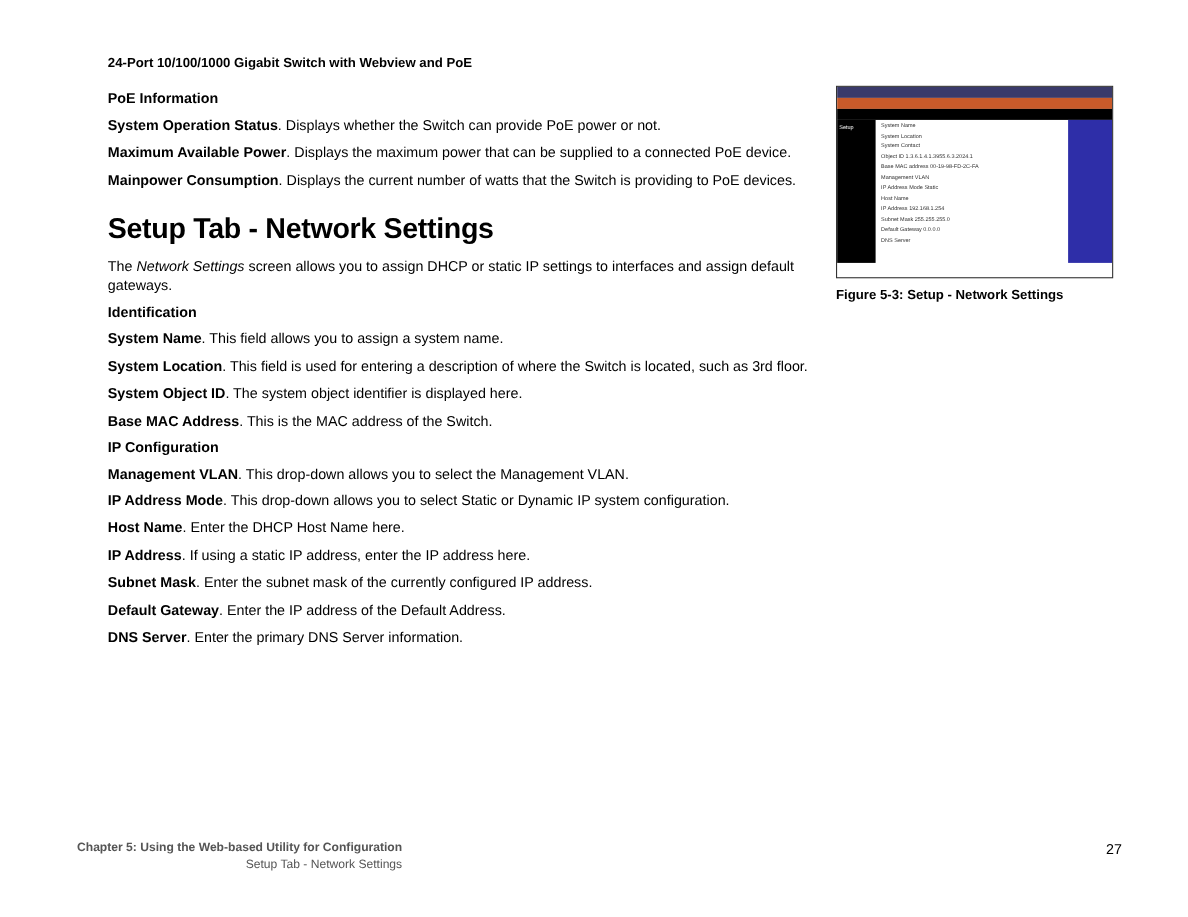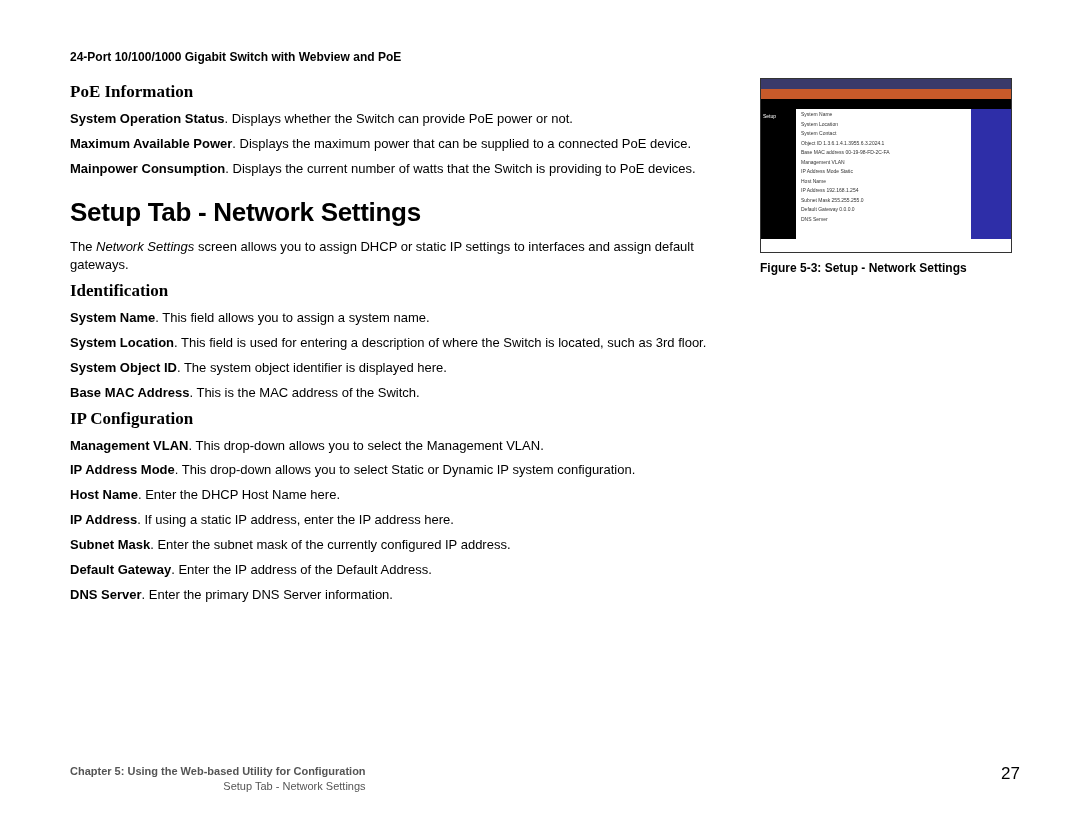--- a/index.html
+++ b/index.html
@@ -7,43 +7,42 @@
     margin: 0;
     padding: 0;
     background: #fff;
     color: #000;
   }
   .page {
     width: 1080px;
     height: 834px;
     position: relative;
     box-sizing: border-box;
-    padding: 50px 60px 40px 70px;
+    padding: 50px 60px 40px 98px;
   }
   .header-title {
     font-size: 12px;
     font-weight: bold;
     margin-bottom: 14px;
   }
   .content-row {
     display: flex;
     gap: 18px;
   }
   .text-col {
     flex: 1;
     min-width: 0;
   }
   .fig-col {
     width: 260px;
   }
   h2.section {
-    font-size: 17px;
+    font-size: 13px;
     font-weight: bold;
     margin: 4px 0 8px 0;
-    font-family: Liberation Serif, serif;
   }
   h1.big {
     font-size: 26px;
     font-weight: 800;
     margin: 18px 0 10px 0;
     letter-spacing: -0.3px;
   }
   p.body {
     font-size: 13px;
     line-height: 1.45;
@@ -114,21 +113,21 @@
     align-items: flex-start;
     font-size: 11px;
     color: #555;
   }
   .footer .left {
     line-height: 1.35;
     text-align: right;
   }
   .footer .left .ch { font-weight: bold; }
   .footer .pg {
-    font-size: 17px;
+    font-size: 13px;
     color: #000;
   }
 </style>
 </head>
 <body>
 
 <div class="page">
 
   <div class="header-title">24-Port 10/100/1000 Gigabit Switch with Webview and PoE</div>
 

